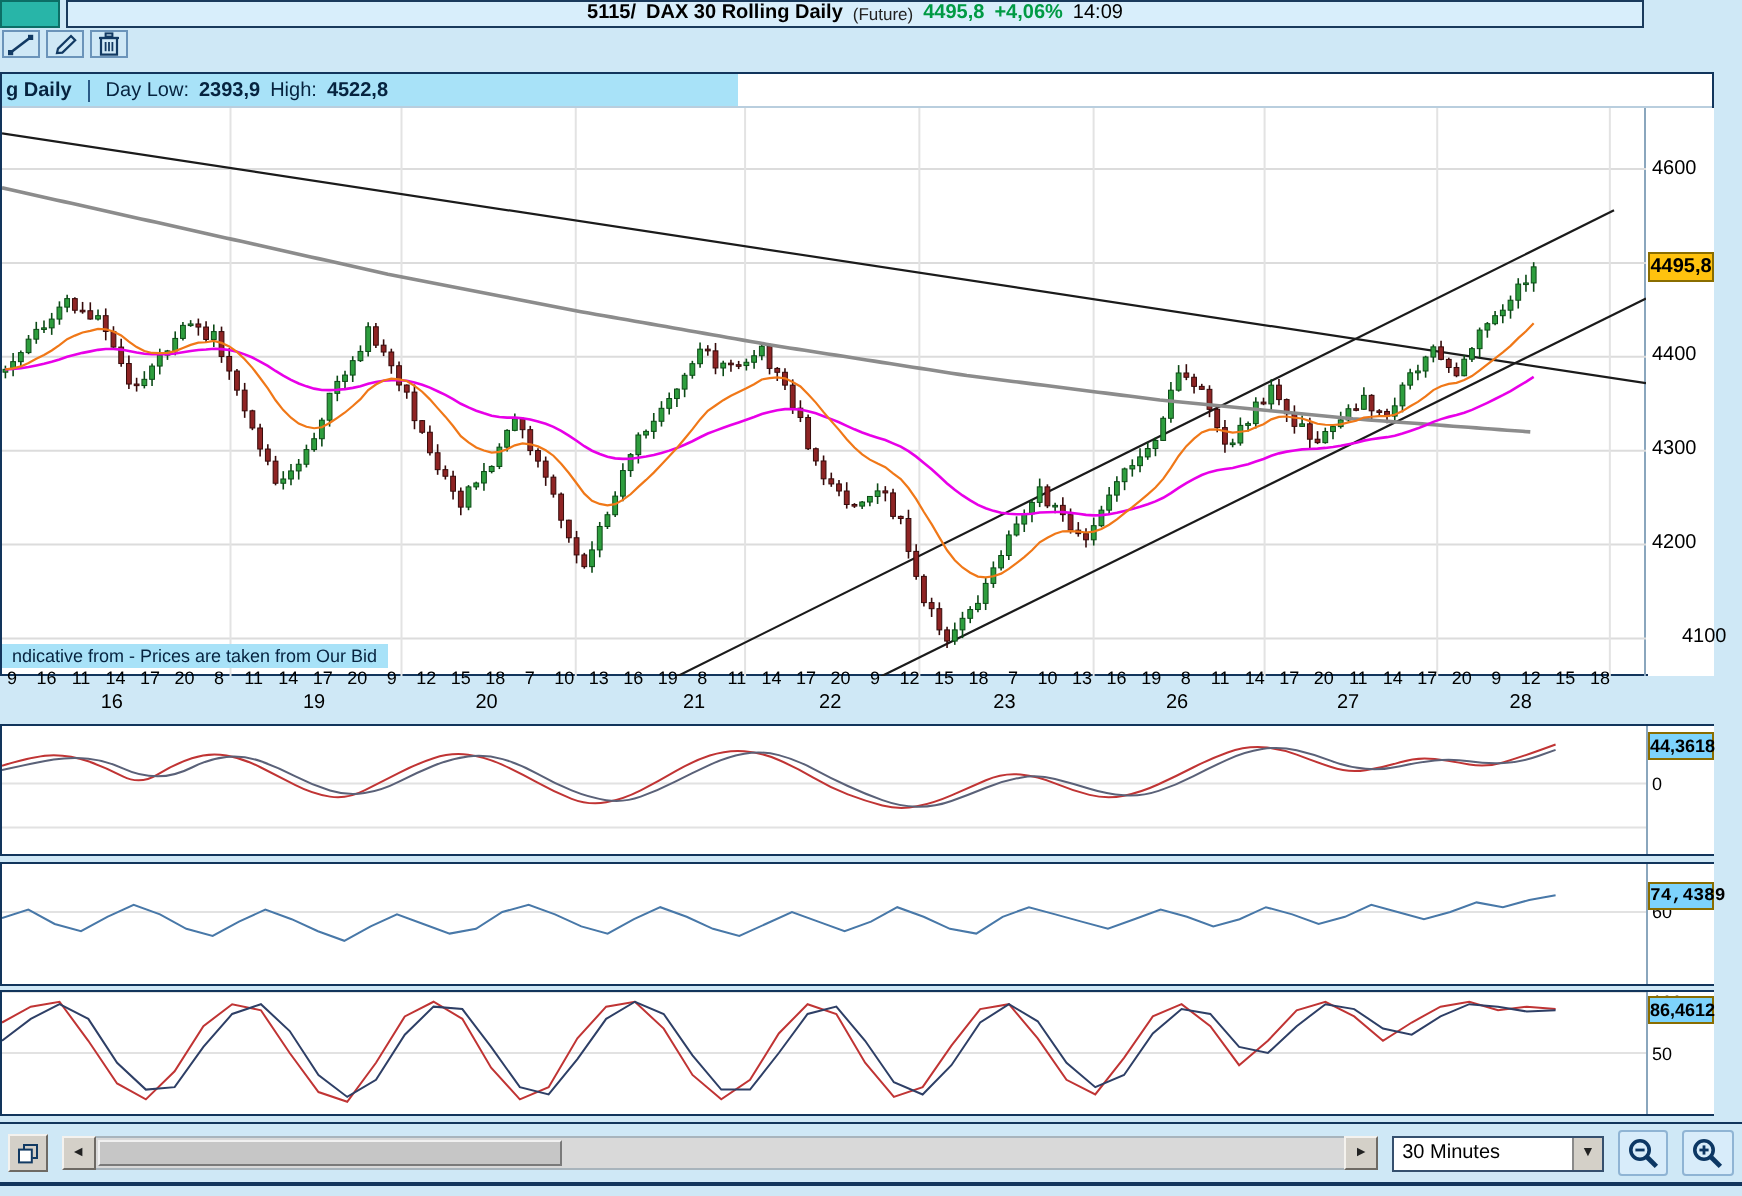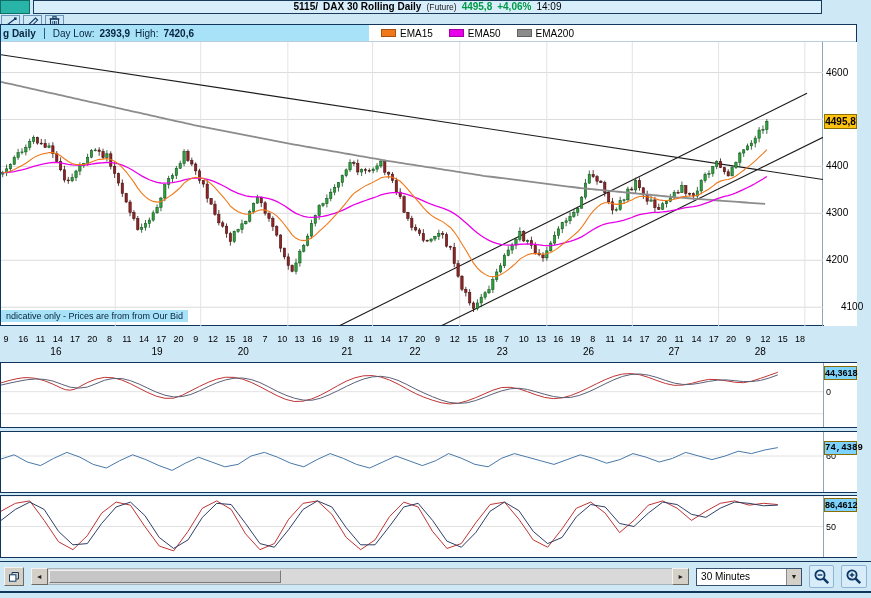--- a/index.html
+++ b/index.html
@@ -7,21 +7,21 @@
   body{background:#cfe8f6;font-family:"Liberation Sans",sans-serif;position:relative;overflow:hidden;color:#000}
   .abs{position:absolute}
   .teal-chip{left:0;top:0;width:30px;height:14px;background:#28b5a8;border:1px solid #0c6e66}
   .title-bar{left:33px;top:0;width:789px;height:14px;background:#d8eefb;border:1px solid #1a3a5c;display:flex;align-items:center;justify-content:center;gap:5px;font-size:10px;line-height:1;white-space:nowrap}
   .tb-bold{font-weight:bold;color:#000}
   .tb-type{font-size:8.5px;color:#222}
   .tb-price{font-weight:bold;color:#009a44}
   .tb-time{color:#000}
   .toolbar{left:1px;top:15px;display:flex;gap:3px}
   .tool-btn{width:19px;height:14px;background:#cfe8f6;border:1px solid #6b94ba;display:flex;align-items:center;justify-content:center;padding:0;cursor:pointer}
-  .chart-frame{left:0;top:24px;width:857px;height:302px;background:#fff;border:1px solid #12355c}
+  .chart-frame{left:0;top:36px;width:857px;height:302px;background:#fff;border:1px solid #12355c}
   .chart-header{position:absolute;left:0;top:0;width:100%;height:17px;background:#fff;border-bottom:1px solid #b9cede;display:flex;align-items:stretch;font-size:10px}
   .header-left{background:#a8e2f8;min-width:368px;display:flex;align-items:center;padding:0 8px 0 2px;gap:5px;white-space:nowrap;color:#06233f}
   .series{font-weight:bold}
   .hdr-sep{width:1px;height:11px;background:#2a5a86;display:inline-block;margin:0 3px}
   .hdr-val{font-weight:bold}
   .legend{display:flex;align-items:center;gap:16px;padding-left:12px;background:#fff}
   .legend-item{display:flex;align-items:center;gap:4px;font-size:10px}
   .legend-swatch{width:15px;height:8px;border:1px solid rgba(0,0,0,.3);display:inline-block}
   .plot-area{position:absolute;left:0;top:17px;width:822px;height:284px;border-right:1px solid #8aa6bd}
   .plot-area svg{display:block}
@@ -88,35 +88,21 @@
 </div>
 
 <div class="chart-frame abs">
   <div class="chart-header">
     <div class="header-left">
       <span class="series">g Daily</span>
       <span class="hdr-sep"></span>
       <span>Day Low:</span>
       <span class="hdr-val">2393,9</span>
       <span>High:</span>
-      <span class="hdr-val">7420,6</span>
-    </div>
-    <div class="legend">
-      <span class="legend-item">
-          <span class="legend-swatch" style="background: rgb(240, 120, 24);"></span>
-          <span>EMA15</span>
-        </span>
-      <span class="legend-item">
-          <span class="legend-swatch" style="background: rgb(232, 0, 232);"></span>
-          <span>EMA50</span>
-        </span>
-      <span class="legend-item">
-          <span class="legend-swatch" style="background: rgb(140, 140, 140);"></span>
-          <span>EMA200</span>
-        </span>
+      <span class="hdr-val">4522,8</span>
     </div>
   </div>
   <div class="plot-area">
     <svg id="main-plot" width="822" height="284" viewBox="0 0 822 284">
         <line x1="0" y1="30.51239669421488" x2="822" y2="30.51239669421488" stroke="#dcdcdc" stroke-width="1"></line>
         <line x1="0" y1="77.45454545454545" x2="822" y2="77.45454545454545" stroke="#dcdcdc" stroke-width="1"></line>
         <line x1="0" y1="124.39669421487604" x2="822" y2="124.39669421487604" stroke="#dcdcdc" stroke-width="1"></line>
         <line x1="0" y1="171.3388429752066" x2="822" y2="171.3388429752066" stroke="#dcdcdc" stroke-width="1"></line>
         <line x1="0" y1="218.28099173553719" x2="822" y2="218.28099173553719" stroke="#dcdcdc" stroke-width="1"></line>
         <line x1="0" y1="265.22314049586777" x2="822" y2="265.22314049586777" stroke="#dcdcdc" stroke-width="1"></line>
@@ -527,21 +513,21 @@
         <line x1="758.1221105527638" y1="85.09766711169895" x2="758.1221105527638" y2="100.27822161032306" stroke="#0c4a16" stroke-width="0.8"></line>
         <rect x="756.9221105527638" y="88.04181452214128" width="2.4" height="8.069483616980236" fill="#2e9e3e" stroke="#0c4a16" stroke-width="0.5"></rect>
         <line x1="761.981407035176" y1="83.37991908571783" x2="761.981407035176" y2="91.86615741401384" stroke="#0c4a16" stroke-width="0.8"></line>
         <rect x="760.7814070351759" y="87.47849882869126" width="2.4" height="0.8" fill="#2e9e3e" stroke="#0c4a16" stroke-width="0.5"></rect>
         <line x1="765.8407035175879" y1="77.09604132988567" x2="765.8407035175879" y2="91.89042270596423" stroke="#0c4a16" stroke-width="0.8"></line>
         <rect x="764.6407035175879" y="79.42611570247925" width="2.4" height="8.052383126212007" fill="#2e9e3e" stroke="#0c4a16" stroke-width="0.5"></rect>
         <path d="M0 39.900826446280995L3.85929648241206 40.76456198347115L7.71859296482412 41.62829752066129L11.577889447236181 42.492033057851444L15.43718592964824 43.35576859504117L19.2964824120603 44.21950413223132L23.155778894472363 45.083239669421474L27.015075376884422 45.946975206611626L30.87437185929648 46.81071074380177L34.733668341708544 47.67444628099192L38.5929648241206 48.53818181818165L42.45226130653266 49.4019173553718L46.311557788944725 50.26565289256195L50.17085427135678 51.129388429752105L54.030150753768844 51.99312396694226L57.8894472361809 52.8568595041324L61.74874371859296 53.72059504132213L65.60804020100502 54.58433057851228L69.46733668341709 55.44806611570243L73.32663316582914 56.31180165289258L77.1859296482412 57.175537190082736L81.04522613065326 58.03927272727288L84.90452261306532 58.903008264462606L88.76381909547739 59.76674380165276L92.62311557788945 60.63047933884291L96.4824120603015 61.49421487603306L100.34170854271356 62.357950413223215L104.20100502512562 63.22168595041336L108.06030150753769 64.08542148760351L111.91959798994975 64.94915702479324L115.7788944723618 65.81289256198338L119.63819095477386 66.67662809917354L123.49748743718592 67.5403636363637L127.35678391959799 68.40409917355385L131.21608040201005 69.267834710744L135.0753768844221 70.13157024793371L138.93467336683418 70.99530578512386L142.79396984924622 71.85904132231401L146.65326633165827 72.72277685950417L150.51256281407035 73.58651239669432L154.3718592964824 74.45024793388447L158.23115577889448 75.3139834710742L162.09045226130652 76.17771900826435L165.94974874371857 77.0414545454545L169.80904522613065 77.90519008264464L173.6683417085427 78.7689256198348L177.52763819095478 79.63266115702494L181.38693467336682 80.49639669421468L185.2462311557789 81.36013223140482L189.10552763819095 82.22386776859499L192.964824120603 83.08760330578512L196.82412060301507 83.83867768595059L200.68341708542712 84.58975206611561L204.5427135678392 85.34082644628107L208.40201005025125 86.0919008264461L212.2613065326633 86.84297520661157L216.12060301507537 87.59404958677702L219.97989949748742 88.34512396694205L223.8391959798995 89.09619834710752L227.69849246231155 89.84727272727255L231.5577889447236 90.59834710743803L235.41708542713567 91.34942148760348L239.27638190954772 92.10049586776852L243.1356783919598 92.85157024793398L246.99497487437185 93.60264462809901L250.8542713567839 94.35371900826446L254.71356783919597 95.10479338842993L258.57286432160805 95.85586776859496L262.4321608040201 96.60694214876042L266.29145728643215 97.35801652892545L270.1507537688442 98.10909090909091L274.01005025125625 98.86016528925637L277.86934673366835 99.61123966942141L281.7286432160804 100.36231404958686L285.58793969849245 101.1133884297519L289.4472361809045 101.86446280991736L293.30653266331655 102.54042975206593L297.16582914572865 103.21639669421494L301.0251256281407 103.8923636363635L304.88442211055275 104.5683305785125L308.7437185929648 105.24429752066108L312.60301507537685 105.92026446281008L316.46231155778895 106.59623140495864L320.321608040201 107.27219834710765L324.18090452261305 107.94816528925622L328.0402010050251 108.62413223140479L331.89949748743715 109.30009917355379L335.75879396984925 109.97606611570237L339.6180904522613 110.65203305785137L343.47738693467335 111.32799999999993L347.3366834170854 112.00396694214894L351.19597989949744 112.67993388429751L355.05527638190955 113.35590082644609L358.9145728643216 114.03186776859506L362.77386934673365 114.70783471074364L366.6331658291457 115.38380165289264L370.4924623115578 116.05976859504123L374.35175879396985 116.73573553719021L378.2110552763819 117.41170247933879L382.07035175879395 118.08766942148779L385.929648241206 118.76363636363635L389.7889447236181 119.36449586776848L393.64824120603015 119.96535537190101L397.5075376884422 120.56621487603313L401.36683417085425 121.16707438016523L405.2261306532663 121.76793388429735L409.0854271356784 122.36879338842989L412.94472361809045 122.96965289256201L416.8040201005025 123.57051239669411L420.66331658291455 124.17137190082664L424.5226130653266 124.77223140495876L428.3819095477387 125.37309090909088L432.24120603015075 125.973950413223L436.1005025125628 126.57480991735552L439.95979899497485 127.17566942148764L443.8190954773869 127.77652892561974L447.678391959799 128.37738842975185L451.53768844221105 128.9782479338844L455.3969849246231 129.5791074380165L459.25628140703515 130.17996694214864L463.1155778894472 130.78082644628117L466.9748743718593 131.38168595041327L470.83417085427135 131.98254545454537L474.6934673366834 132.5834049586775L478.55276381909545 133.18426446281003L482.4120603015075 133.78512396694214L486.2713567839196 134.27332231404958L490.13065326633165 134.761520661157L493.9899497487437 135.2497190082644L497.84924623115575 135.73791735537182L501.7085427135678 136.22611570247926L505.5678391959799 136.71431404958668L509.42713567839195 137.2025123966941L513.286432160804 137.6907107438015L517.1457286432161 138.17890909090895L521.0050251256281 138.66710743801636L524.8643216080402 139.15530578512377L528.7236180904522 139.64350413223121L532.5829145728643 140.13170247933905L536.4422110552764 140.61990082644647L540.3015075376884 141.10809917355388L544.1608040201005 141.59629752066132L548.0201005025125 142.08449586776874L551.8793969849246 142.57269421487615L555.7386934673367 143.06089256198356L559.5979899497487 143.54909090909098L563.4572864321608 144.03728925619842L567.3165829145728 144.52548760330583L571.1758793969849 145.01368595041328L575.035175879397 145.50188429752066L578.894472361809 145.9900826446281L582.7537688442211 146.36561983471083L586.6130653266331 146.74115702479355L590.4723618090452 147.11669421487585L594.3316582914573 147.49223140495857L598.1909547738693 147.86776859504133L602.0502512562814 148.24330578512405L605.9095477386934 148.61884297520677L609.7688442211055 148.9943801652891L613.6281407035176 149.3699173553718L617.4874371859296 149.74545454545452L621.3467336683417 150.12099173553727L625.2060301507537 150.49652892562L629.0653266331658 150.87206611570232L632.9246231155779 151.24760330578505L636.7839195979899 151.62314049586777L640.643216080402 151.9986776859505L644.502512562814 152.37421487603325L648.3618090452261 152.74975206611552L652.2211055276382 153.12528925619827L656.0804020100502 153.500826446281L659.9396984924623 153.87636363636372L663.7989949748743 154.25190082644647L667.6582914572864 154.62743801652874L671.5175879396985 155.0029752066115L675.3768844221105 155.37851239669422L679.2361809045226 155.66424721523538L683.0954773869346 155.94998203377656L686.9547738693467 156.23571685231775L690.8140703517588 156.52145167085894L694.6733668341708 156.8071864894001L698.5326633165829 157.09292130794086L702.3919597989949 157.37865612648207L706.251256281407 157.66439094502323L710.1105527638191 157.95012576356442L713.9698492462311 158.23586058210557L717.8291457286432 158.52159540064676L721.6884422110552 158.80733021918795L725.5477386934673 159.0930650377291L729.4070351758794 159.37879985627032L733.2663316582914 159.66453467481148L737.1256281407035 159.95026949335266L740.9849246231156 160.23600431189385L744.8442211055276 160.5217391304346L748.7035175879397 160.80747394897577L752.5628140703517 161.09320876751696L756.4221105527638 161.3789435860581L760.2814070351759 161.66467840459933L764.1407035175879 161.9504132231405" fill="none" stroke="#8c8c8c" stroke-width="1.8"></path>
         <path d="M1.7 130.6761456313212L5.55929648241206 130.50882948860038L9.41859296482412 130.15172927829408L13.27788944723618 129.5180634811888L17.13718592964824 128.6994463770742L20.9964824120603 127.8834681551086L24.855778894472362 126.91199386450718L28.71507537688442 125.72266484385258L32.574371859296484 124.40038054634621L36.43366834170855 123.38816161706873L40.2929648241206 122.43084658049818L44.152261306532665 121.69553222027805L48.01155778894473 120.9191386949212L51.870854271356784 120.51964992309328L55.73015075376885 120.47691502881153L59.5894472361809 120.79404578479298L63.448743718592965 121.54286434479627L67.30804020100503 122.29220107941941L71.16733668341709 122.87348218003292L75.02663316582914 123.1410876038405L78.8859296482412 123.15874525030078L82.74522613065326 123.08488613006118L86.60452261306533 122.74250161098708L90.46381909547739 122.131317711429L94.32311557788945 121.5158934155691L98.1824120603015 120.99434191881929L102.04170854271356 120.7656639544296L105.90100502512563 120.37572880029106L109.76030150753769 120.54308407267499L113.61959798994975 121.01983644409353L117.4788944723618 121.8915861710715L121.33819095477386 123.17496232717578L125.19748743718593 124.77603317824095L129.056783919598 126.76504930485407L132.91608040201004 128.93052898731187L136.7753768844221 131.48245179731168L140.63467336683416 133.83078621564144L144.4939698492462 135.90161997197208L148.35326633165826 137.73741697889295L152.21256281407034 139.1746000790251L156.0718592964824 140.3132756643829L159.93115577889446 140.9989761725722L163.7904522613065 141.07124491878915L167.64974874371856 140.8817110474688L171.50904522613064 140.56229055594036L175.3683417085427 139.9428236242371L179.22763819095476 139.1507424167986L183.0869346733668 137.85668753629167L186.9462311557789 137.01900611735272L190.80552763819094 136.36607900173576L194.664824120603 136.04012091539911L198.52412060301506 136.14741893892258L202.3834170854271 136.40417768351068L206.2427135678392 137.2697252342447L210.10201005025124 138.35026932242206L213.9613065326633 139.82969282484234L217.82060301507536 141.61195255425164L221.6798994974874 143.46020059041666L225.5391959798995 145.5531937169386L229.39849246231154 147.9011898420191L233.2577889447236 149.70729720189425L237.11708542713566 151.35057706469433L240.9763819095477 152.67309285551295L244.8356783919598 153.82771310122274L248.69497487437184 154.51290741203056L252.5542713567839 154.80343122888934L256.413567839196 154.82719316642786L260.27286432160804 155.08804571442673L264.1321608040201 155.7920302552019L267.99145728643214 156.69472437456773L271.8507537688442 157.90698871862685L275.71005025125623 159.43529130309597L279.56934673366834 161.46384462067786L283.4286432160804 163.78637140432113L287.28793969849244 166.38076808562434L291.1472361809045 169.1172891657989L295.00653266331653 171.371092758366L298.86582914572864 173.01720488873946L302.7251256281407 174.3366148865953L306.58442211055274 175.1943123507738L310.4437185929648 175.45856937449562L314.30301507537683 175.36577863852736L318.16231155778894 174.84974612905594L322.021608040201 174.2775620958492L325.88090452261304 173.5106002143263L329.7402010050251 172.49503074851845L333.59949748743713 171.31122205472212L337.45879396984924 169.97347793632537L341.3180904522613 168.39377185600173L345.17738693467334 166.63085080502742L349.0366834170854 164.6286998931354L352.89597989949743 162.7503450742066L356.75527638190954 161.3261005230487L360.6145728643216 159.8587506613426L364.47386934673364 158.48919336838935L368.3331658291457 157.19700500910128L372.1924623115578 155.89009658320188L376.05175879396984 154.4987278876114L379.9110552763819 152.960283833027L383.77035175879394 151.97094715872592L387.629648241206 151.1089048671478L391.4889447236181 150.5635497723309L395.34824120603014 150.54288936846683L399.2075376884422 150.7254379818715L403.06683417085424 151.57904960245347L406.9261306532663 152.66193780825407L410.7854271356784 154.08593485633736L414.64472361809044 155.5590430036719L418.5040201005025 157.12192448526454L422.36331658291454 158.91023263795694L426.2226130653266 160.65511665854473L430.0819095477387 162.23561137922798L433.94120603015074 163.62659455807233L437.8005025125628 164.8363689491952L441.65979899497484 166.03716534459426L445.5190954773869 167.6965055875354L449.378391959799 169.3292723057169L453.23768844221104 171.60574939940253L457.0969849246231 174.32673467166393L460.95628140703514 177.4997679372495L464.8155778894472 180.66670868932943L468.6748743718593 184.15716937045516L472.53417085427134 187.73865909600354L476.3934673366834 190.92109211240248L480.25276381909543 193.71425881035856L484.1120603015075 196.1945108315181L487.9713567839196 198.43356414510282L491.83065326633164 200.14109584804172L495.6899497487437 201.43681729085276L499.54924623115573 202.40730879040257L503.4085427135678 202.8884597134978L507.2678391959799 203.11154926709622L511.12713567839194 203.10132550043997L514.986432160804 202.84499692269853L518.8457286432161 202.26212828624898L522.7050251256281 202.1172643119766L526.5643216080402 201.96801251669672L530.4236180904522 202.0266421555571L534.2829145728643 202.41975986613917L538.1422110552764 202.87218723802474L542.0015075376884 203.43851943554608L545.8608040201005 203.6732178933208L549.7201005025125 203.55998294007694L553.5793969849246 203.12459722226055L557.4386934673367 202.41634490267685L561.2979899497487 201.46167350121996L565.1572864321608 200.47754652399627L569.0165829145728 199.3459289630692L572.8758793969849 198.08180072151043L576.735175879397 196.6964229001991L580.594472361809 194.8897307930976L584.4537688442211 192.55078208908918L588.3130653266331 189.93935412973082L592.1723618090452 187.5346730973786L596.0316582914573 185.43279025053582L599.8909547738693 183.48687871034198L603.7502512562814 182.06014067126347L607.6095477386934 181.0921500171245L611.4688442211055 180.525370639087L615.3281407035176 179.958730934495L619.1874371859296 179.03434126984496L623.0467336683417 178.11162888372834L626.9060301507537 176.7610961829943L630.7653266331658 175.50856331716682L634.624623115578 173.90330074955958L638.4839195979899 172.68099986375498L642.343216080402 171.81899723240318L646.202512562814 171.26996445854743L650.0618090452261 170.68965969829358L653.9211055276382 170.468636887702L657.7804020100502 170.3316117762211L661.6396984924623 169.95926775329866L665.4989949748743 169.4955637602878L669.3582914572864 168.9063495398406L673.2175879396985 168.10024341922377L677.0768844221105 167.34109476004522L680.9361809045226 166.3124804406794L684.7954773869346 165.6645708180121L688.6547738693467 165.05892957535167L692.5140703517588 164.57990491581916L696.3733668341708 163.89918815920797L700.232663316583 162.7976704496967L704.0919597989949 161.47642422920438L707.951256281407 160.17299530788858L711.8105527638191 158.6228217892216L715.6698492462311 156.91874464587582L719.5291457286432 155.561239120067L723.3884422110552 154.43933249132488L727.2477386934673 153.54504314036188L731.1070351758794 152.32996610015246L734.9663316582914 150.93828811867002L738.8256281407035 149.20291242785808L742.6849246231156 147.4048637366279L746.5442211055276 145.51112597714723L750.4035175879397 143.58007791654623L754.2628140703517 141.5162179262235L758.1221105527638 139.19124386517663L761.981407035176 136.9428636461991L765.8407035175879 134.44213547473302" fill="none" stroke="#e800e8" stroke-width="1.3"></path>
         <path d="M1.7 130.6761456313212L5.55929648241206 130.1951117209994L9.41859296482412 129.2076633373191L13.27788944723618 127.50388241326334L17.13718592964824 125.40213087242377L20.9964824120603 123.46835792235397L24.855778894472362 121.22725811596983L28.71507537688442 118.51852915015478L32.574371859296484 115.61747875653649L36.43366834170855 113.80521205859019L40.2929648241206 112.25080002325993L44.152261306532665 111.40927705728114L48.01155778894473 110.46292756725484L51.870854271356784 110.6214237392083L55.73015075376885 111.73583919113312L59.5894472361809 113.74022459429018L63.448743718592965 116.77480560311244L67.30804020100503 119.52515605786475L71.16733668341709 121.54221984982323L75.02663316582914 122.4779932345461L78.8859296482412 122.61164576428096L82.74522613065326 122.4676882293454L86.60452261306533 121.56048247459697L90.46381909547739 119.95108115541669L94.32311557788945 118.4542658743212L98.1824120603015 117.3375087638215L102.04170854271356 117.13716376057562L105.90100502512563 116.46966271665876L109.76030150753769 117.43906738521615L113.61959798994975 119.19773253897715L117.4788944723618 121.93177599217842L121.33819095477386 125.61645871334069L125.19748743718593 129.9143503618829L129.056783919598 134.99048207793984L132.91608040201004 140.1880570683708L136.7753768844221 146.11764413698808L140.63467336683416 151.03970654722622L144.4939698492462 154.84223855522802L148.35326633165826 157.75257762721895L152.21256281407034 159.38258395905763L156.0718592964824 160.1302782819568L159.93115577889446 159.62454191580446L163.7904522613065 157.50411884327346L167.64974874371856 154.90509972266727L171.50904522613064 152.2338422251233L175.3683417085427 148.99393083782908L179.22763819095476 145.58530896474394L183.0869346733668 141.06058036479354L186.9462311557789 138.2517596817819L190.80552763819094 136.22050002882932L194.664824120603 135.30156790222532L198.52412060301506 135.70236884650214L202.3834170854271 136.49618149874468L206.2427135678392 138.97313023020075L210.10201005025124 141.86676885921662L213.9613065326633 145.68054898657644L217.82060301507536 150.07318868841102L221.6798994974874 154.32924727561564L225.5391959798995 158.98797167871706L229.39849246231154 164.05911329310118L233.2577889447236 167.23193152135673L237.11708542713566 169.7657818369743L240.9763819095477 171.26611413904266L244.8356783919598 172.2615196850164L248.69497487437184 171.927227505615L252.5542713567839 170.585693467386L256.413567839196 168.68122625799705L260.27286432160804 167.69942319704782L264.1321608040201 168.14695656644852L267.99145728643214 169.19783637071885L271.8507537688442 171.12020736037064L275.71005025125623 173.8624249605016L279.56934673366834 177.8911240413735L283.4286432160804 182.5149786167607L287.28793969849244 187.63279317395265L291.1472361809045 192.84378814341292L295.00653266331653 196.35766109984237L298.86582914572864 197.966912431982L302.7251256281407 198.6415027329125L306.58442211055274 198.06927196163633L310.4437185929648 195.9696409534792L314.30301507537683 193.1389836401982L318.16231155778894 189.4337395502586L322.021608040201 185.96571127713858L325.88090452261304 182.29967722009877L329.7402010050251 178.28128038018033L333.59949748743713 174.1545491815581L337.45879396984924 169.9531189503137L341.3180904522613 165.4140088426351L345.17738693467334 160.71808119775443L349.0366834170854 155.70099352697343L352.89597989949743 151.41668671832252L356.75527638190954 148.7386909282295L360.6145728643216 146.09348627517682L364.47386934673364 143.87666710620786L368.3331658291457 141.98819135602847L372.1924623115578 140.13193133820204L376.05175879396984 138.1015169940043L379.9110552763819 135.72814169877552L383.77035175879394 135.03781652694093L387.629648241206 134.67608626762743L391.4889447236181 135.1622926949688L395.34824120603014 137.0280511685297L399.2075376884422 139.24223320706096L403.06683417085424 143.1317672130852L406.9261306532663 147.30098110343226L410.7854271356784 152.06509220477477L414.64472361809044 156.55288345980793L418.5040201005025 160.92193766236994L422.36331658291454 165.58832195422252L426.2226130653266 169.7701023488794L430.0819095477387 173.17465145955146L433.94120603015074 175.80634808868848L437.8005025125628 177.7619802718397L441.65979899497484 179.59856849328088L445.5190954773869 182.6739962981514L449.378391959799 185.49601427409561L453.23768844221104 190.02004317239386L457.0969849246231 195.54108910852244L460.95628140703514 202.0117654424729L464.8155778894472 208.05272041654987L468.6748743718593 214.66454340888447L472.53417085427134 221.14790461503162L476.3934673366834 226.12124384730024L480.25276381909543 229.75157913706255L484.1120603015075 232.37763865705887L487.9713567839196 234.292025955422L491.83065326633164 234.71887187508145L495.6899497487437 234.12184901978296L499.54924623115573 232.82638311487176L503.4085427135678 230.40730772821234L507.2678391959799 227.60883419296889L511.12713567839194 224.51728024809805L514.986432160804 221.10334124363462L518.8457286432161 217.14530087372492L522.7050251256281 214.86842037425717L526.5643216080402 212.84542695504203L530.4236180904522 211.6543103619735L534.2829145728643 211.58106525409582L538.1422110552764 211.73663077477198L542.0015075376884 212.25678040055314L545.8608040201005 211.82925584603012L549.7201005025125 210.48420061136588L553.5793969849246 208.3669394637332L557.4386934673367 205.67542126474646L561.2979899497487 202.52335644029972L565.1572864321608 199.5612810133961L569.0165829145728 196.4224137145558L572.8758793969849 193.153484426139L576.735175879397 189.78656272679055L580.594472361809 185.4560554405495L584.4537688442211 179.91078733559388L588.3130653266331 173.9829312966256L592.1723618090452 169.06402618275132L596.0316582914573 165.32994386240722L599.8909547738693 162.2483039828664L603.7502512562814 160.80125396145084L607.6095477386934 160.6756416695283L611.4688442211055 161.5982145011203L615.3281407035176 162.3350198676639L619.1874371859296 161.8803634651493L623.0467336683417 161.37181258065067L626.9060301507537 159.58150810392493L630.7653266331658 158.1279246245544L634.624623115578 155.68537457926064L638.4839195979899 154.44850030385976L642.343216080402 154.24930518371013L646.202512562814 154.8670474649616L650.0618090452261 155.24903590342996L653.9211055276382 156.54367329733745L657.7804020100502 157.89034655062514L661.6396984924623 158.3750156379225L665.4989949748743 158.48989817243813L669.3582914572864 158.17161548713386L673.2175879396985 157.19590214694924L677.0768844221105 156.37639241084585L680.9361809045226 154.78971403631894L684.7954773869346 154.36731967169493L688.6547738693467 154.03825749233613L692.5140703517588 154.03864560655757L696.3733668341708 153.39924234495788L700.232663316583 151.54487215689454L704.0919597989949 149.15288905957922L707.951256281407 146.9459728069999L711.8105527638191 144.14260175344265L715.6698492462311 141.05340747079578L719.5291457286432 139.13374623097957L723.3884422110552 137.96170128448145L727.2477386934673 137.45032330131858L731.1070351758794 135.96881679059695L734.9663316582914 134.01288625752943L738.8256281407035 131.13935637908827L742.6849246231156 128.22791089789828L746.5442211055276 125.18053394423238L750.4035175879397 122.1700947741177L754.2628140703517 118.912745194743L758.1221105527638 115.05387886066774L761.981407035176 111.60695635667058L765.8407035175879 107.58435127489639" fill="none" stroke="#f07818" stroke-width="1.1"></path>
       </svg>
-    <div class="note">ndicative only - Prices are from from Our Bid</div>
+    <div class="note">ndicative from - Prices are taken from Our Bid</div>
   </div>
   <div class="right-axis" id="price-axis">
     <div class="price-tag" id="price-tag" style="top: 72.4261px;">4495,8</div>
   <div class="tick" style="top: 24.5124px;">4600</div>
       <div class="tick" style="top: 118.397px;">4400</div>
       <div class="tick" style="top: 165.339px;">4300</div>
       <div class="tick" style="top: 212.281px;">4200</div>
       <div class="tick" style="top: 259.223px; margin-left: 15px;">4100</div>
     </div>
 </div>

